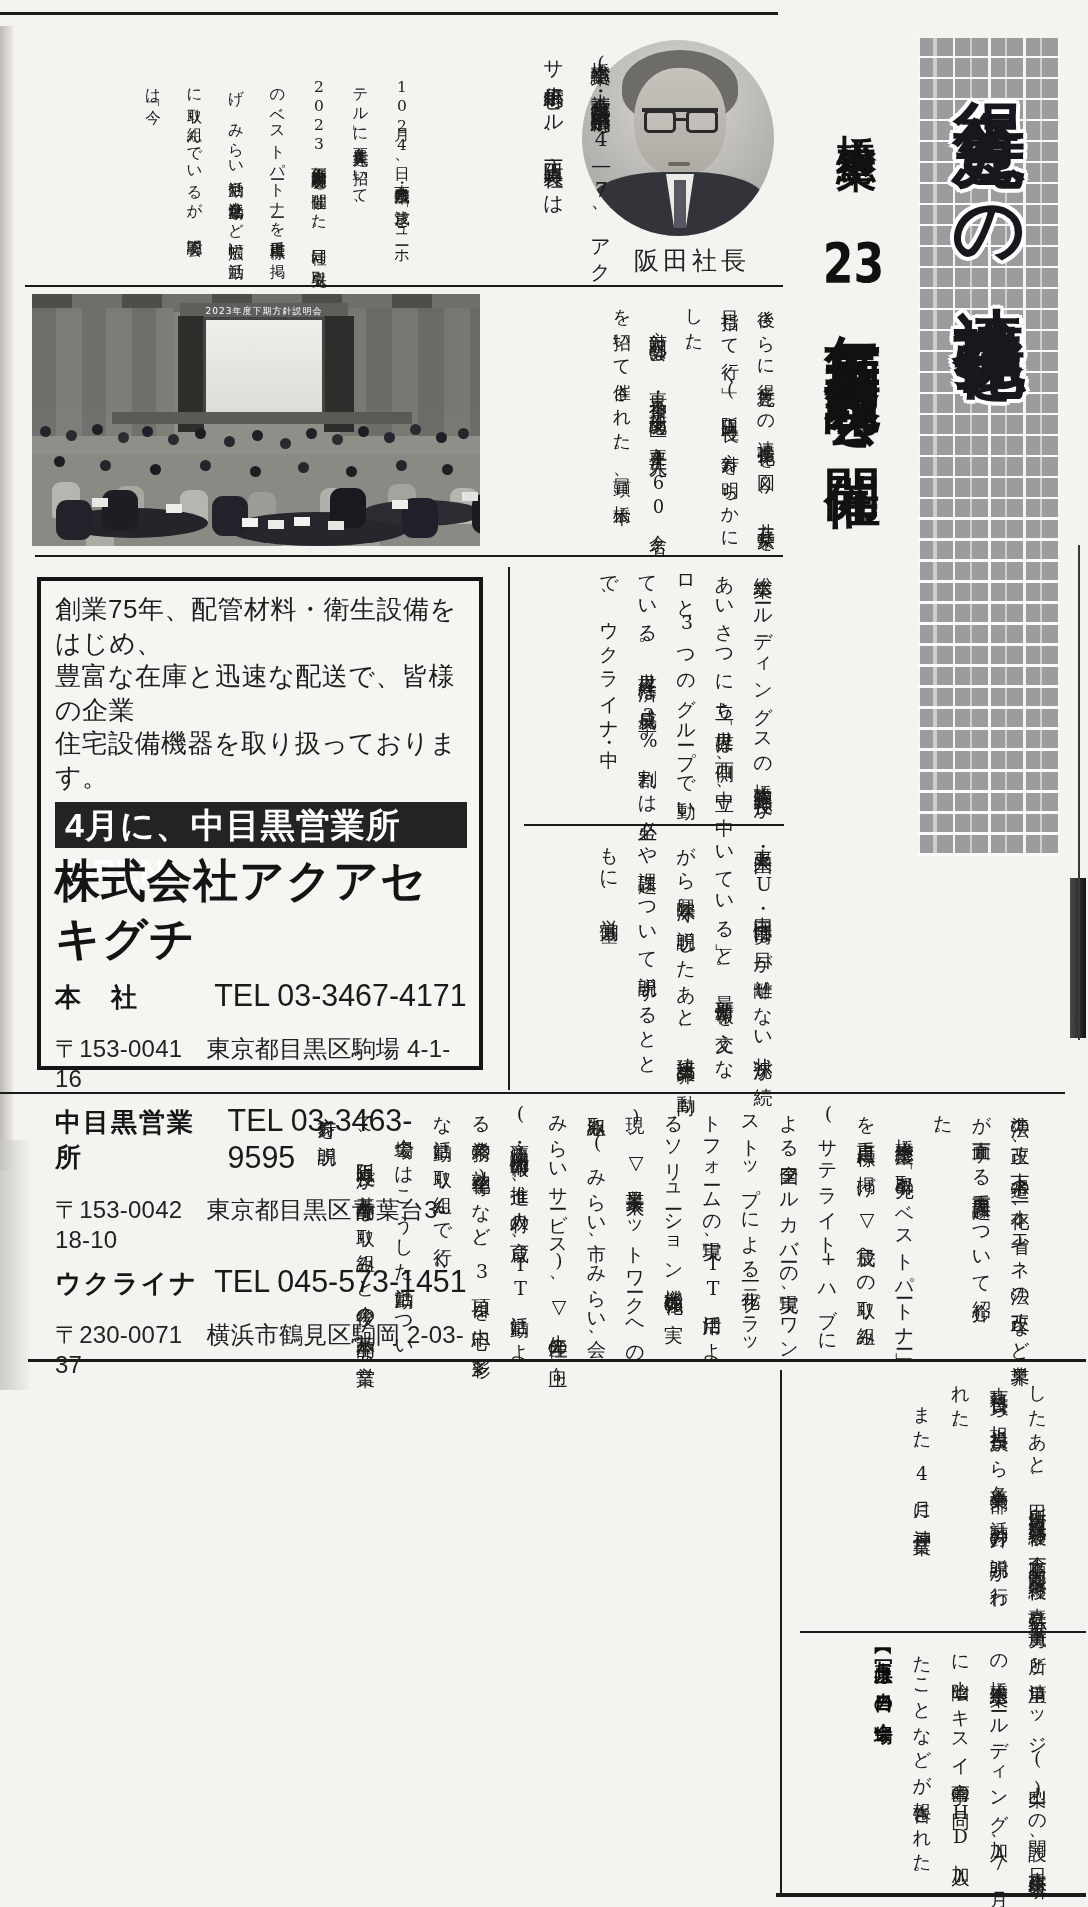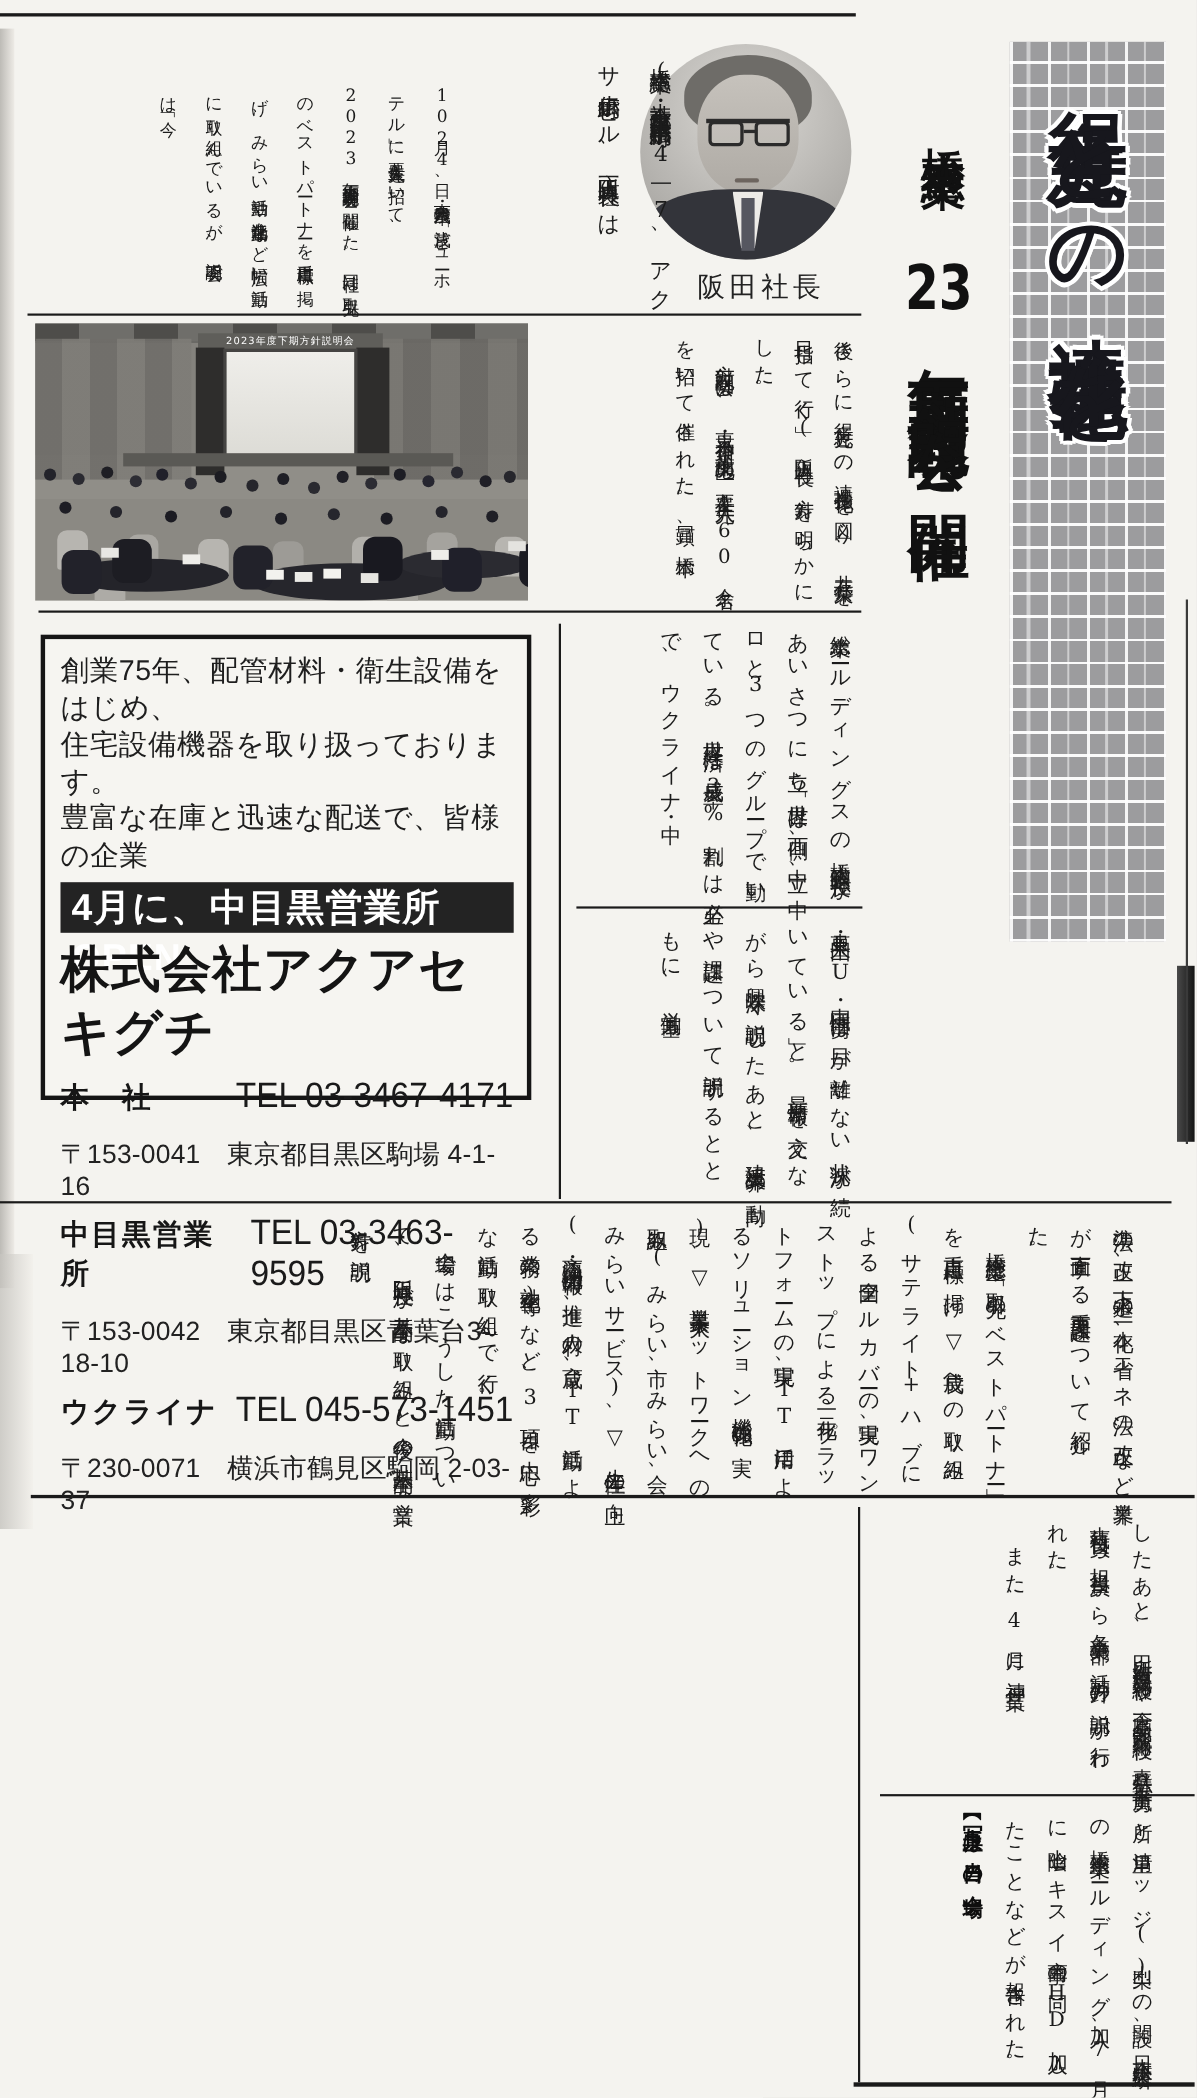--- a/index.html
+++ b/index.html
@@ -84,21 +84,21 @@
                   336px 2px 0 #a5a39e,398px 6px 0 #b7b5b0,34px 34px 0 #adaba6,230px 34px 0 #b4b2ad,
                   300px 36px 0 #a19f9a;}
   .cp-table{position:absolute;background:#24242a;border-radius:50%;}
   .cp-people{position:absolute;left:70px;top:196px;width:36px;height:40px;border-radius:11px;background:#1d1d23;
        box-shadow:110px 6px 0 #22222a,228px -2px 0 #191920,300px 8px 0 #20202a,-46px 10px 0 #22222a,
                   370px 4px 0 #1b1b22;}
   .cp-papers{position:absolute;left:210px;top:224px;width:16px;height:9px;background:#f3f2ee;
        box-shadow:26px 2px 0 #ecebe7,52px -1px 0 #f3f2ee,86px 3px 0 #e6e5e1,-76px -14px 0 #eeede9,
                   -150px -20px 0 #e8e7e3,150px -18px 0 #eeede9,220px -26px 0 #e4e3df;}
   
-  .ad{position:absolute;left:37px;top:577px;width:446px;height:423px;border:4px solid #151515;
+  .ad{position:absolute;left:37px;top:577px;width:446px;height:493px;border:4px solid #151515;
       background:#f6f5f1;padding:12px 12px 8px 14px;font-family:"Liberation Sans","DejaVu Sans",sans-serif;}
   .ad-line{font-size:26px;line-height:33.5px;letter-spacing:.5px;color:#1e1e1e;}
   .ad-banner{margin-top:8px;height:46px;background:#232323;color:#fff;font-size:34px;font-weight:700;
       line-height:46px;padding-left:10px;letter-spacing:1px;}
   .ad-company{margin-top:4px;font-size:45px;font-weight:900;letter-spacing:1px;color:#141414;line-height:58px;}
   .ad-row{display:flex;justify-content:space-between;align-items:baseline;margin-top:9px;}
   .ad-name{font-size:26px;font-weight:700;color:#161616;letter-spacing:2px;}
   .ad-tel{font-size:32px;color:#1a1a1a;display:inline-block;transform:scaleX(.95);transform-origin:right;}
   .ad-addr{font-size:24px;color:#222;margin-top:18px;letter-spacing:.2px;}
   
@@ -166,22 +166,22 @@
     <div class="cp-chairs" data-name="conference-chairs"></div>
     <div class="cp-table" style="left:26px;top:214px;width:150px;height:30px;" data-name="conference-table-left"></div>
     <div class="cp-table" style="left:196px;top:218px;width:180px;height:34px;background:#26262c;" data-name="conference-table-center"></div>
     <div class="cp-table" style="left:330px;top:206px;width:120px;height:26px;background:#2b2b31;" data-name="conference-table-right"></div>
     <div class="cp-people" data-name="conference-attendees-foreground"></div>
     <div class="cp-papers" data-name="conference-papers"></div>
   </div>
 
   <div class="ad" data-name="ad-box-aquasekiguchi">
     <div class="ad-line" data-name="ad-intro-line">創業75年、配管材料・衛生設備をはじめ、</div>
+    <div class="ad-line" data-name="ad-intro-line">豊富な在庫と迅速な配送で、皆様の企業</div>
     <div class="ad-line" data-name="ad-intro-line">住宅設備機器を取り扱っております。</div>
-    <div class="ad-line" data-name="ad-intro-line">豊富な在庫と迅速な配送で、皆様の企業</div>
     <div class="ad-banner" data-name="ad-open-banner">4月に、中目黒営業所 OPEN</div>
     <div class="ad-company" data-name="ad-company-name">株式会社アクアセキグチ</div>
     <div class="ad-row" data-name="ad-office-row">
       <span class="ad-name" data-name="ad-office-name">本　社</span>
       <span class="ad-tel" data-name="ad-office-tel">TEL 03-3467-4171</span>
     </div>
     <div class="ad-addr" data-name="ad-office-address">〒153-0041　東京都目黒区駒場 4-1-16</div>
     <div class="ad-row" data-name="ad-office-row">
       <span class="ad-name" data-name="ad-office-name">中目黒営業所</span>
       <span class="ad-tel" data-name="ad-office-tel">TEL 03-3463-9595</span>

